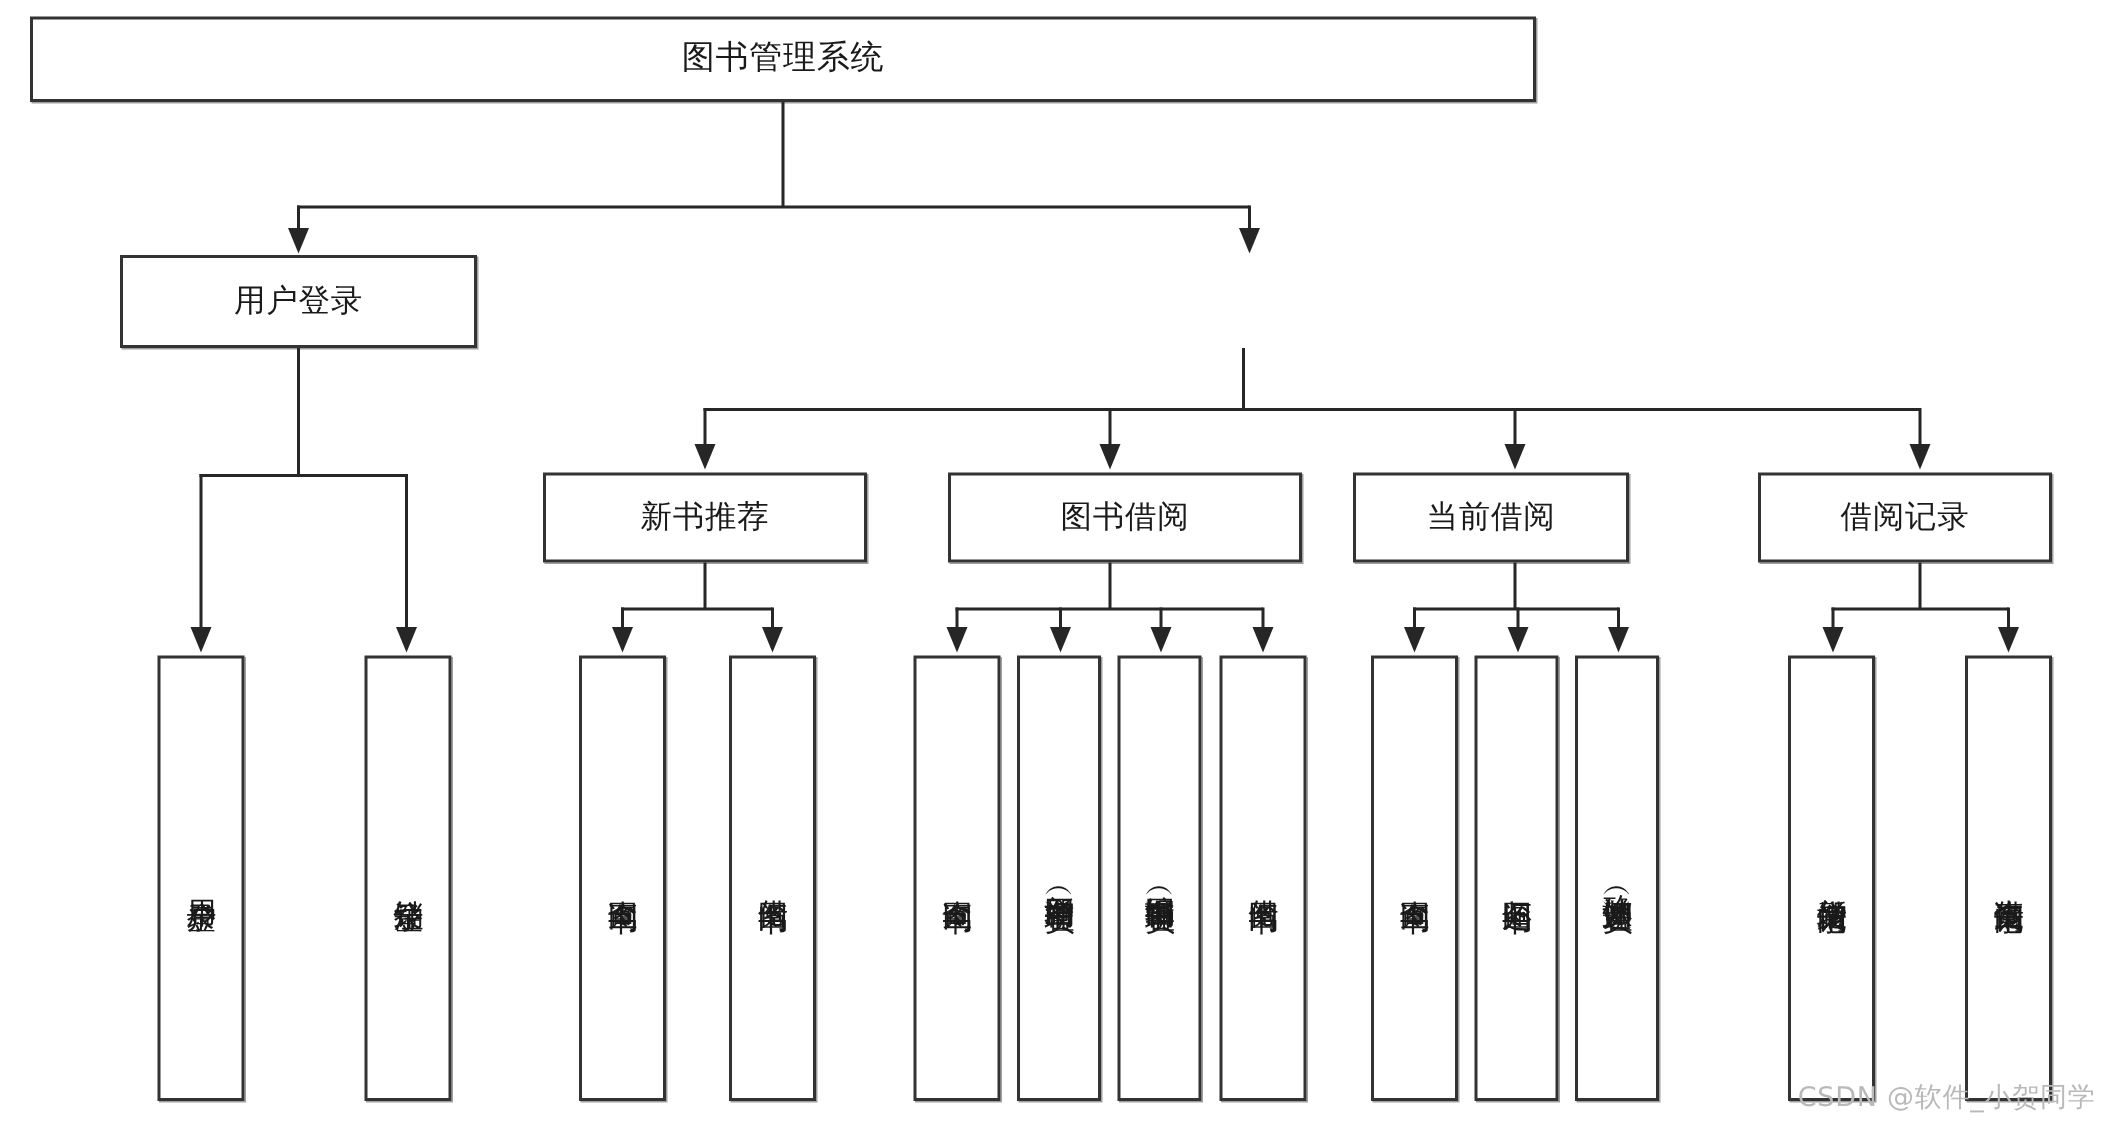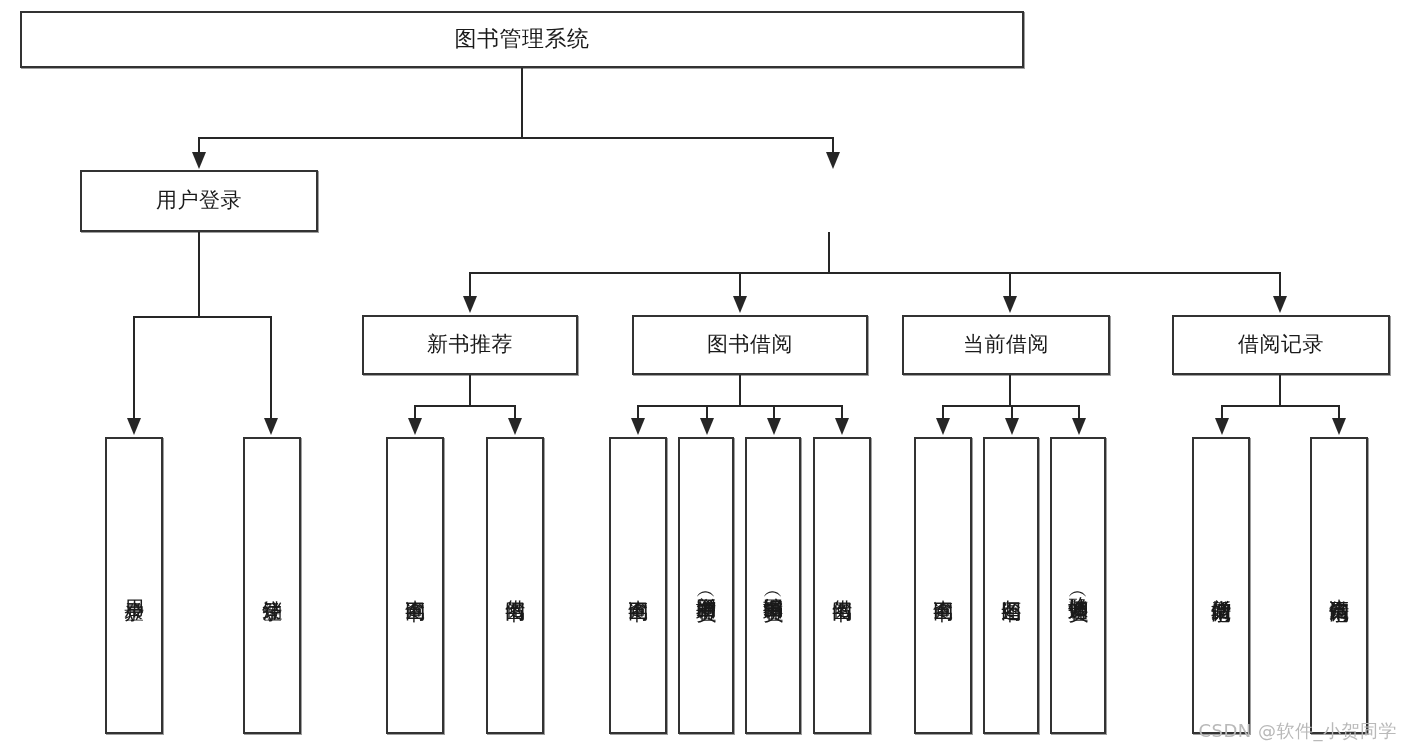--- a/index.html
+++ b/index.html
@@ -127,24 +127,24 @@
   <div class="arrow" style="left:1003px; top:296px;"></div>
   <div class="conn v" style="left:1279px; top:272px; height:26px;"></div>
   <div class="arrow" style="left:1273px; top:296px;"></div>
 
   <div class="node horiz" style="left:362px; top:315px; width:216px; height:60px;">
     <span class="node-label">新书推荐</span>
   </div>
   <div class="node horiz" style="left:632px; top:315px; width:236px; height:60px;">
     <span class="node-label">图书借阅</span>
   </div>
-  <div class="node horiz" style="left:902px; top:315px; width:208px; height:60px;">
+  <div class="node horiz" style="left:902px; top:315px; width:184px; height:60px;">
     <span class="node-label">当前借阅</span>
   </div>
-  <div class="node horiz" style="left:1172px; top:315px; width:218px; height:60px;">
+  <div class="node horiz" style="left:1172px; top:315px; width:196px; height:60px;">
     <span class="node-label">借阅记录</span>
   </div>
 
   <div class="conn v" style="left:469px; top:375px; height:31px;"></div>
   <div class="conn h" style="left:414px; top:405px; width:101px;"></div>
   <div class="conn v" style="left:414px; top:405px; height:15px;"></div>
   <div class="arrow" style="left:408px; top:418px;"></div>
   <div class="conn v" style="left:514px; top:405px; height:15px;"></div>
   <div class="arrow" style="left:508px; top:418px;"></div>
 

